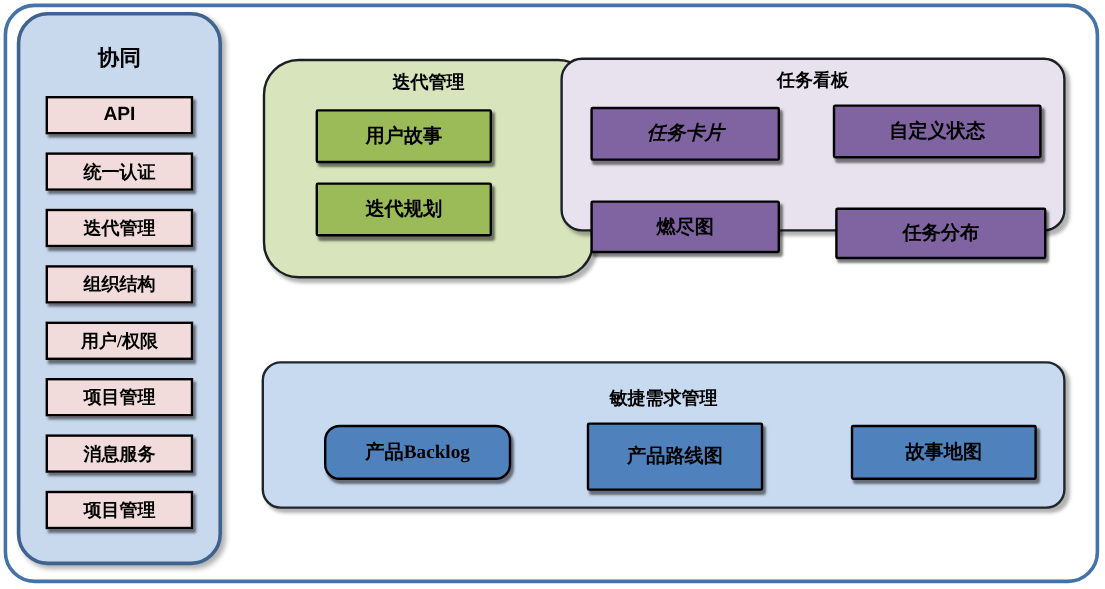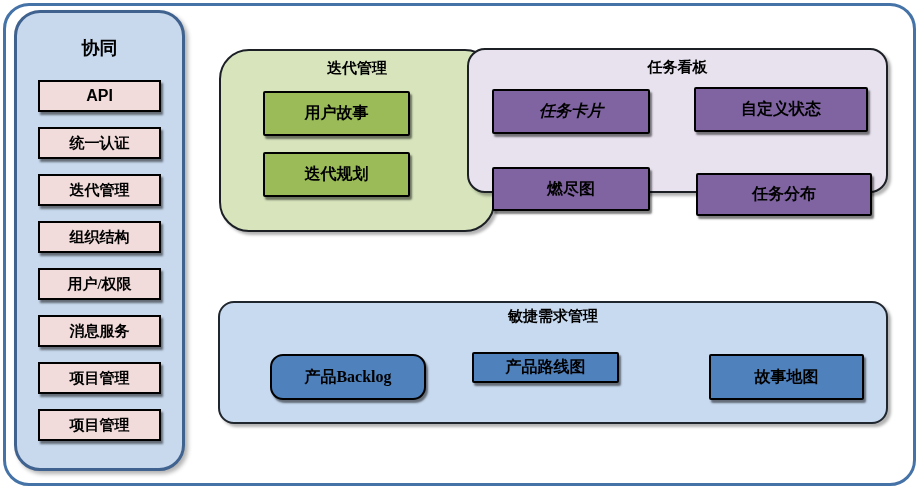--- a/index.html
+++ b/index.html
@@ -52,38 +52,38 @@
   }
   .panel-iteration { left:219px; top:49px; width:276px; height:183px;
     background:var(--iteration-fill); border-radius:30px; }
   .panel-iteration .box { background:var(--iteration-box-fill); }
   .panel-kanban { left:467px; top:48px; width:421px; height:145px;
     background:var(--kanban-fill); border-radius:18px; }
   .panel-kanban .box { background:var(--kanban-box-fill); }
   .panel-requirements { left:218px; top:301px; width:670px; height:123px;
     background:var(--requirements-fill); border-radius:16px; border-color:#20262e; }
   .panel-requirements .box { background:var(--requirements-box-fill); }
-  .panel-requirements .panel-title { padding-top:4px; }
+  .panel-requirements .panel-title { padding-top:20px; }
 </style>
 </head>
 <body>
 
 <div id="canvas">
   <div class="outer-frame"></div>
 
   <div class="sidebar">
     <div class="sidebar-title">协同</div>
     <div class="sidebar-items">
       <div class="sidebar-item">API</div>
       <div class="sidebar-item">统一认证</div>
       <div class="sidebar-item">迭代管理</div>
       <div class="sidebar-item">组织结构</div>
       <div class="sidebar-item">用户/权限</div>
+      <div class="sidebar-item">项目管理</div>
       <div class="sidebar-item">消息服务</div>
-      <div class="sidebar-item">项目管理</div>
       <div class="sidebar-item">项目管理</div>
     </div>
   </div>
 
   <div class="panel panel-iteration">
     <div class="panel-title">迭代管理</div>
     <div class="box" style="left:42px; top:40px; width:147px; height:45px;">用户故事</div>
     <div class="box" style="left:42px; top:101px; width:147px; height:45px;">迭代规划</div>
   </div>
 
@@ -91,16 +91,16 @@
     <div class="panel-title">任务看板</div>
     <div class="box" style="left:23px; top:39px; width:158px; height:45px;font-style:italic;">任务卡片</div>
     <div class="box" style="left:225px; top:37px; width:174px; height:45px;">自定义状态</div>
     <div class="box" style="left:23px; top:117px; width:158px; height:44px;">燃尽图</div>
     <div class="box" style="left:227px; top:123px; width:176px; height:43px;">任务分布</div>
   </div>
 
   <div class="panel panel-requirements">
     <div class="panel-title">敏捷需求管理</div>
     <div class="box" style="left:50px; top:51px; width:156px; height:46px;border-radius:13px;">产品Backlog</div>
-    <div class="box" style="left:252px; top:49px; width:147px; height:31px;">产品路线图</div>
+    <div class="box" style="left:269px; top:49px; width:147px; height:57px;">产品路线图</div>
     <div class="box" style="left:489px; top:51px; width:155px; height:46px;">故事地图</div>
   </div>
 </div>
 
 </body></html>

